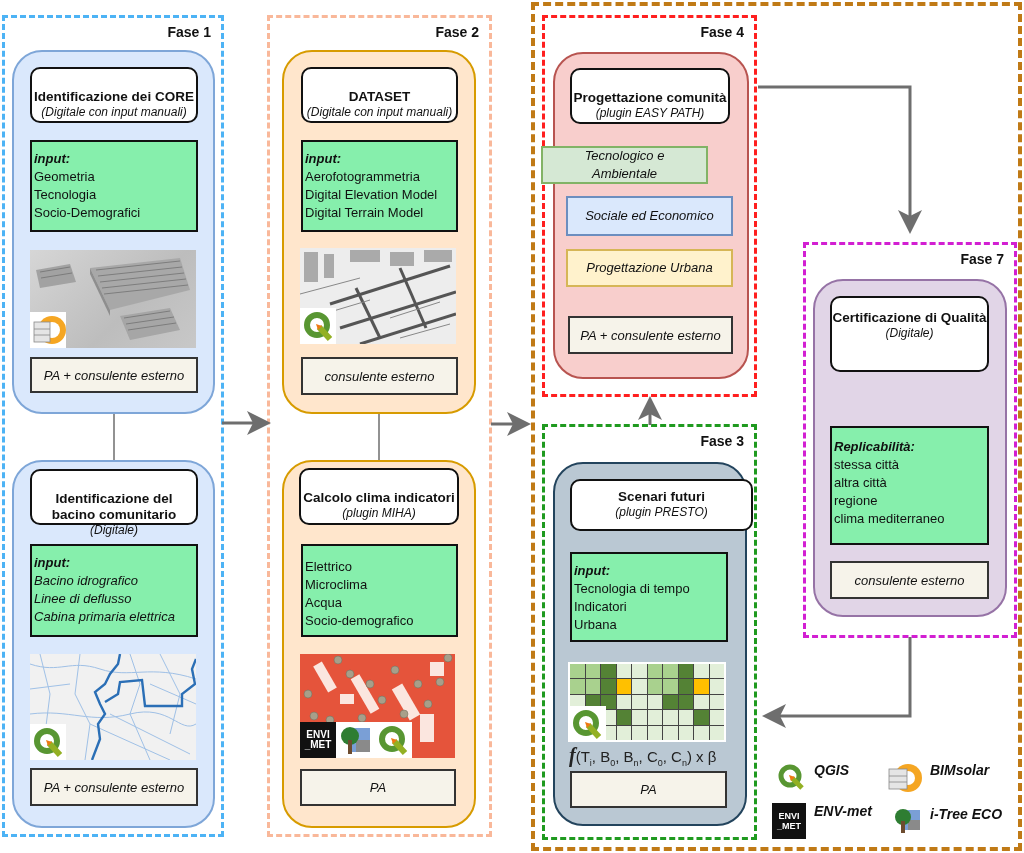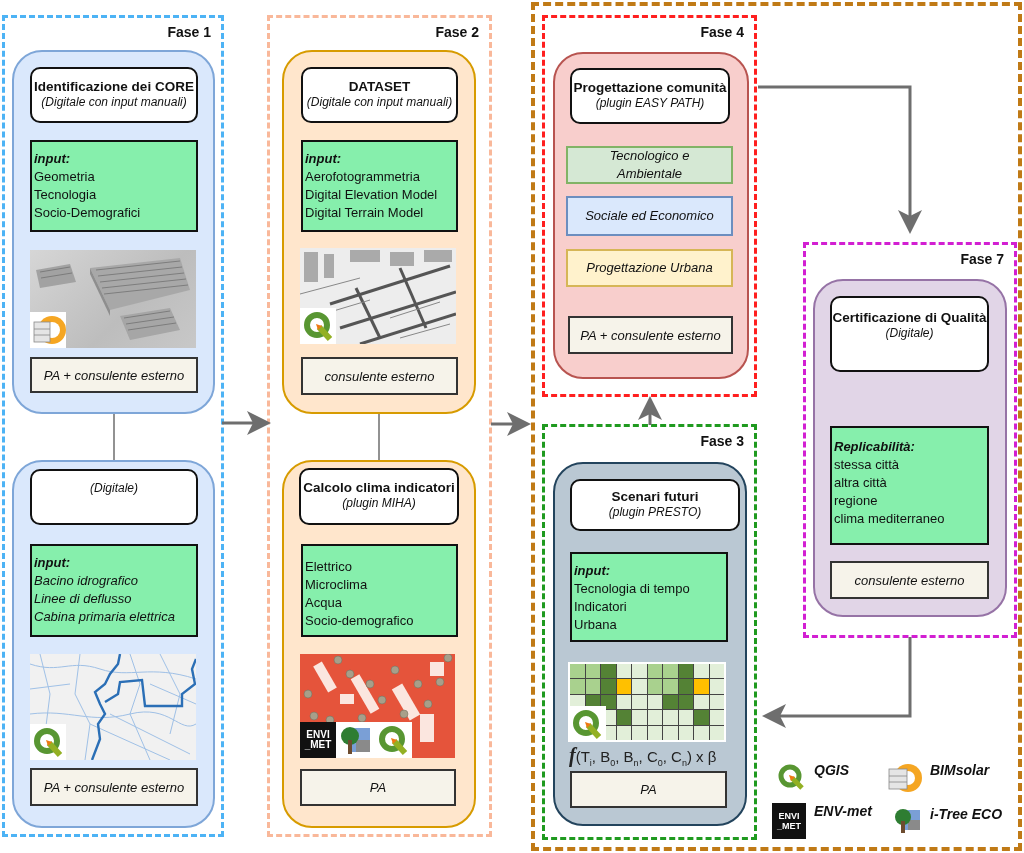--- a/index.html
+++ b/index.html
@@ -1,21 +1,21 @@
 <!DOCTYPE html>
 <html><head>
 <meta charset="utf-8">
 <style>
   html,body{margin:0;padding:0;background:#fff;}
   body{width:1024px;height:853px;position:relative;overflow:hidden;font-family:"Liberation Sans",sans-serif;color:#111;}
   .abs{position:absolute;box-sizing:border-box;}
   .phase{position:absolute;box-sizing:border-box;border-style:dashed;}
   .phase-label{position:absolute;font-weight:bold;font-size:14px;right:10px;top:6px;}
   .card{position:absolute;box-sizing:border-box;border-radius:30px;border:2px solid;}
-  .title-box{position:absolute;box-sizing:border-box;background:#fff;border:2px solid #111;border-radius:10px;text-align:center;font-size:13.5px;line-height:16px;padding-top:10px;}
+  .title-box{position:absolute;box-sizing:border-box;background:#fff;border:2px solid #111;border-radius:10px;text-align:center;font-size:13.5px;line-height:16px;padding-top:20px;}
   .title-box .t{font-weight:bold;display:block;}
   .title-box .s{font-style:italic;font-size:12px;display:block;line-height:14px;}
   .input-box{position:absolute;box-sizing:border-box;background:#86efac;border:2px solid #111;font-size:13px;line-height:18px;padding:8px 2px 0 2px;}
   .input-box .h{font-weight:bold;font-style:italic;display:block;}
   .input-box .it{font-style:italic;}
   .actor{position:absolute;box-sizing:border-box;background:#f6f3ea;border:2px solid #333;text-align:center;font-style:italic;font-size:13px;display:flex;align-items:center;justify-content:center;}
   .img{position:absolute;box-sizing:border-box;overflow:hidden;}
   .cat{position:absolute;box-sizing:border-box;text-align:center;font-style:italic;font-size:13px;line-height:18px;display:flex;align-items:center;justify-content:center;border:2px solid;}
   .legend-item{position:absolute;display:flex;align-items:flex-start;gap:8px;font-weight:bold;font-style:italic;font-size:14px;}
   svg{display:block;}
@@ -88,20 +88,21 @@
         <rect x="4" y="10" width="16" height="20" fill="#e5e5e5" stroke="#888" stroke-width="0.8"></rect>
         <line x1="4" y1="17" x2="20" y2="17" stroke="#888" stroke-width="0.8"></line>
         <line x1="4" y1="23" x2="20" y2="23" stroke="#888" stroke-width="0.8"></line>
       </svg>
   </div>
 </div>
 <div class="actor" style="left:30px;top:357px;width:168px;height:36px;">PA + consulente esterno</div>
 
 <div class="card" style="left:12px;top:460px;width:203px;height:368px;background:#dae8fc;border-color:#7ea6d8;"></div>
 <div class="title-box" style="left:30px;top:469px;width:168px;height:56px;">
+  <span class="t">Identificazione del bacino comunitario</span>
   <span class="s">(Digitale)</span>
 </div>
 <div class="input-box" style="left:30px;top:544px;width:168px;height:93px;">
   <span class="h">input:</span>
   <div class="it">Bacino idrografico</div>
   <div class="it">Linee di deflusso</div>
   <div class="it">Cabina primaria elettrica</div>
 </div>
 <div class="img" style="left:30px;top:654px;width:166px;height:106px;background:#f1f1f1;">
   <svg width="166" height="106">
@@ -241,30 +242,30 @@
 <div class="actor" style="left:300px;top:769px;width:156px;height:37px;">PA</div>
 
 <div class="phase" style="left:542px;top:15px;width:215px;height:382px;border-width:3px;border-color:#ff1f1f;">
   <span class="phase-label">Fase 4</span>
 </div>
 <div class="card" style="left:553px;top:52px;width:196px;height:327px;background:#f8cecc;border-color:#b85450;"></div>
 <div class="title-box" style="left:570px;top:68px;width:160px;height:56px;">
   <span class="t">Progettazione comunità</span>
   <span class="s">(plugin EASY PATH)</span>
 </div>
-<div class="cat" style="left:566px;top:146px;width:167px;height:38px;background:#d5e8d4;border-color:#82b366;padding:0 20px;">Tecnologico e Ambientale</div>
+<div class="cat" style="left:541px;top:146px;width:167px;height:38px;background:#d5e8d4;border-color:#82b366;padding:0 20px;">Tecnologico e Ambientale</div>
 <div class="cat" style="left:566px;top:196px;width:167px;height:40px;background:#dae8fc;border-color:#6c8ebf;">Sociale ed Economico</div>
 <div class="cat" style="left:566px;top:249px;width:167px;height:38px;background:#fff2cc;border-color:#d6b656;">Progettazione Urbana</div>
 <div class="actor" style="left:568px;top:316px;width:165px;height:38px;">PA + consulente esterno</div>
 
 <div class="phase" style="left:542px;top:424px;width:215px;height:416px;border-width:3px;border-color:#1f9a1f;">
   <span class="phase-label">Fase 3</span>
 </div>
 <div class="card" style="left:553px;top:462px;width:194px;height:364px;background:#bac8d3;border-color:#23445d;"></div>
-<div class="title-box" style="left:570px;top:479px;width:170px;height:52px;padding-top:8px;">
+<div class="title-box" style="left:570px;top:479px;width:183px;height:52px;padding-top:8px;">
   <span class="t">Scenari futuri</span>
   <span class="s">(plugin PRESTO)</span>
 </div>
 <div class="input-box" style="left:570px;top:552px;width:158px;height:90px;">
   <span class="h">input:</span>
   <div>Tecnologia di tempo</div>
   <div>Indicatori</div>
   <div>Urbana</div>
 </div>
 <div class="img" style="left:568px;top:662px;width:158px;height:80px;background:#fff;padding:2px;">

